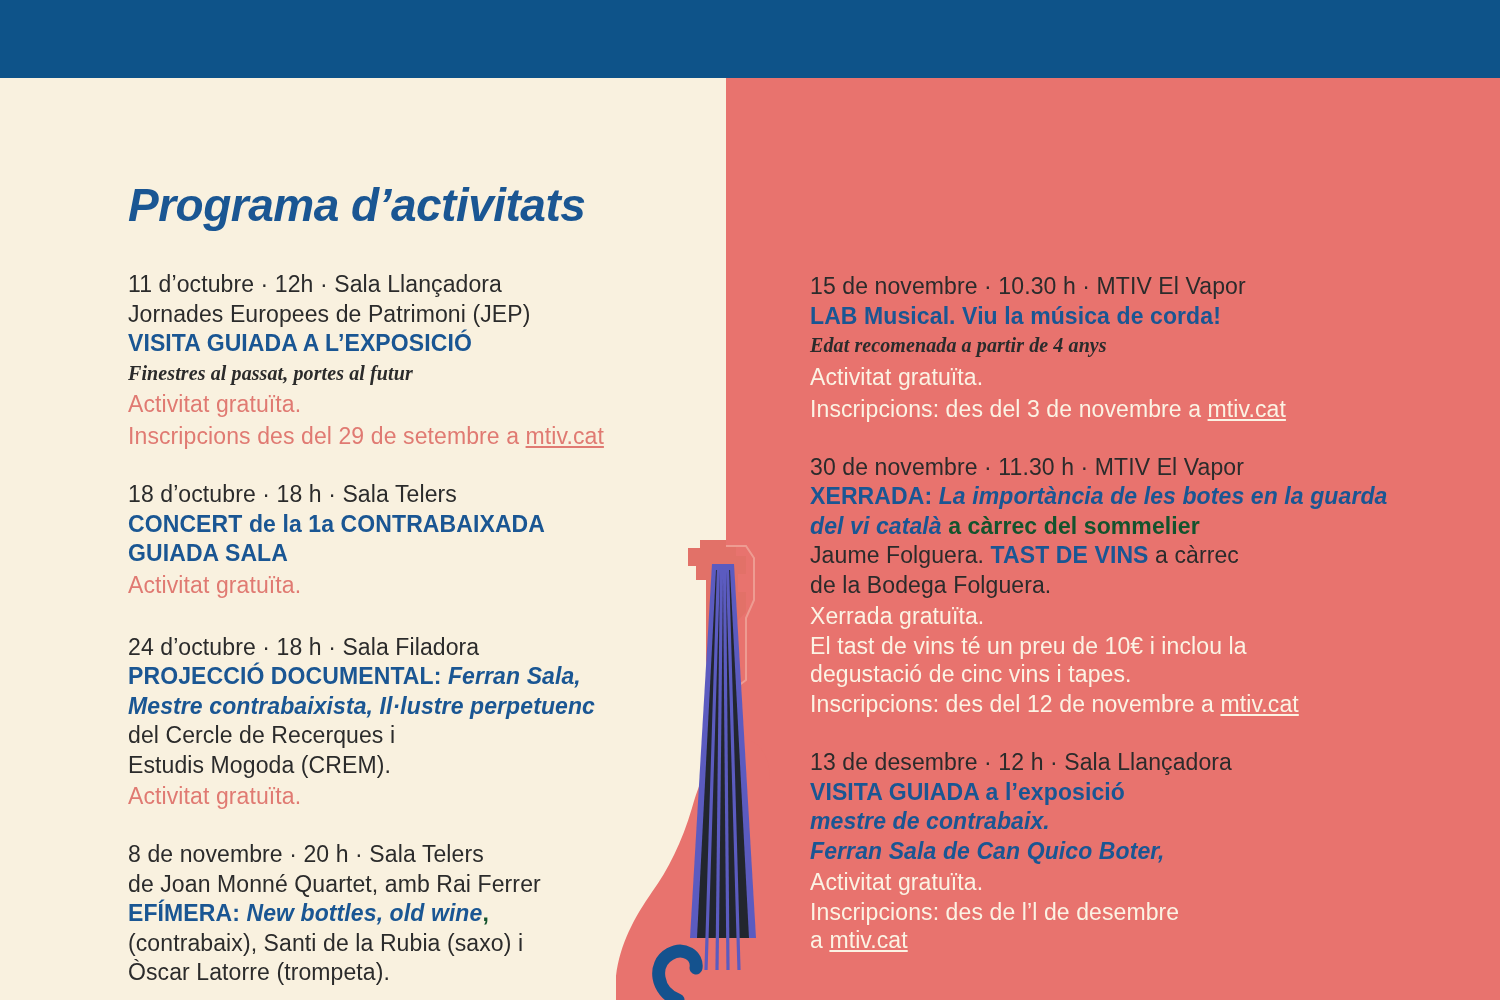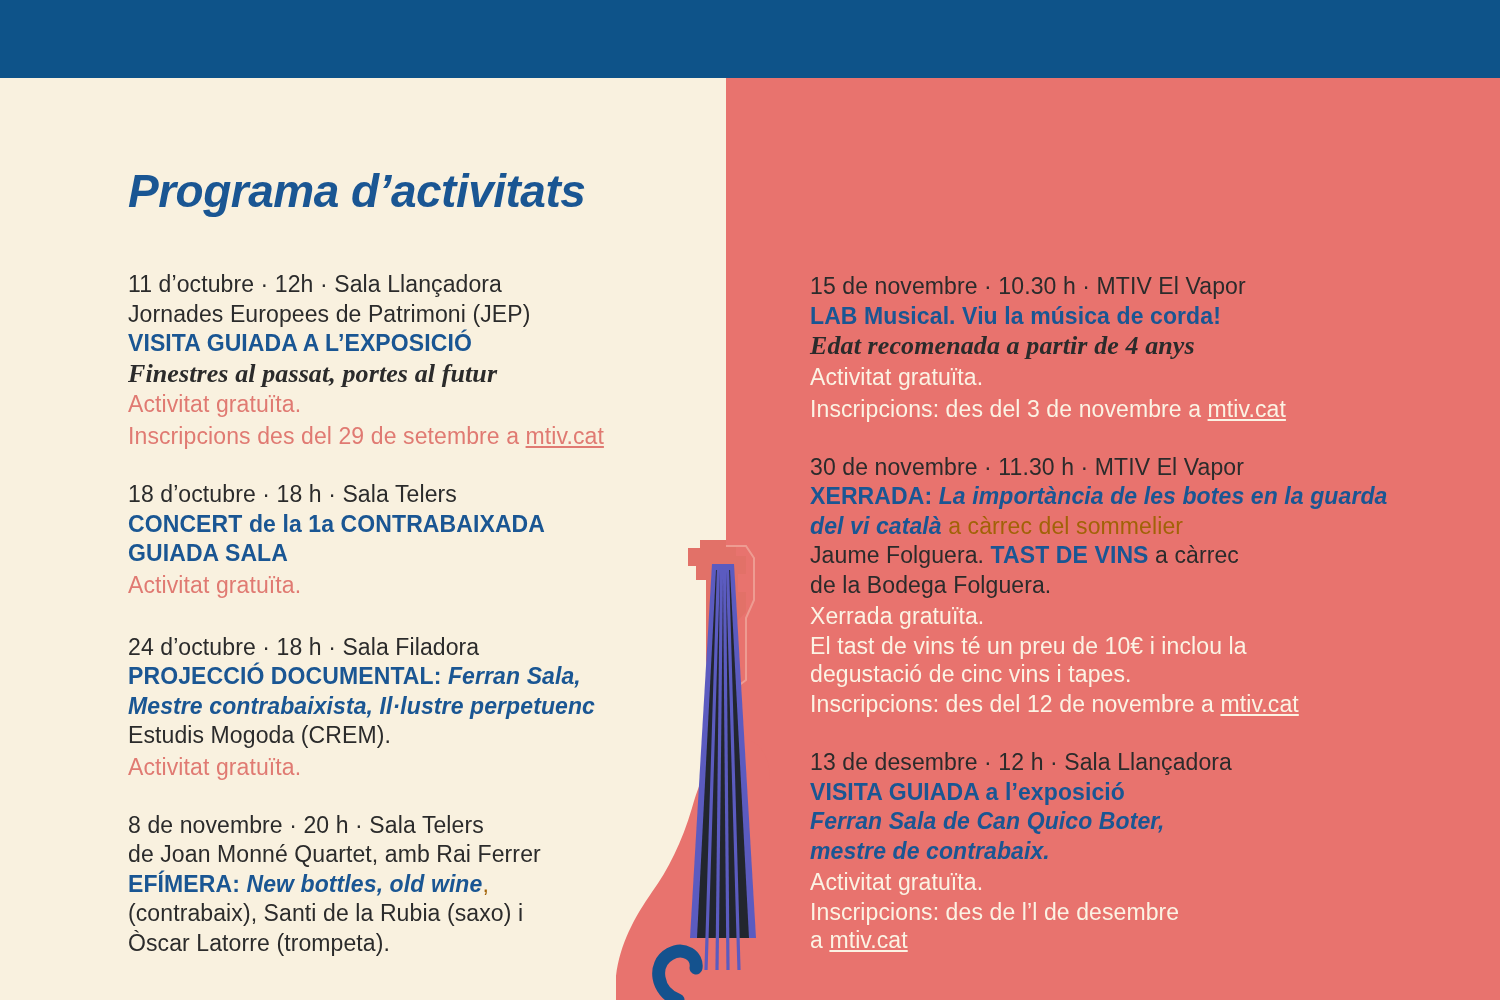--- a/index.html
+++ b/index.html
@@ -50,21 +50,21 @@
   .col {
     position: absolute;
     top: 0;
   }
   .col-left  { left: 128px; width: 560px; }
   .col-right { left: 810px; width: 620px; }
 
   .poster-title {
     position: absolute;
     left: 128px;
-    top: 164px;
+    top: 178px;
     font-size: 46px;
     font-weight: bold;
     font-style: italic;
     color: #1A5693;
     letter-spacing: -0.5px;
     white-space: nowrap;
   }
 
   .event { margin-bottom: 28px; }
 
@@ -76,29 +76,29 @@
   }
   .line.meta { color: #2B2B2B; }
   .line.head {
     color: #1A5693;
     font-weight: bold;
   }
   .line.head .ital {
     font-style: italic;
   }
   .line.head .plain {
-    color: #a16207;
-    font-weight: normal;
+    color: #14532d;
+    font-weight: bold;
     font-style: normal;
   }
   .line.subtitle {
     font-family: "Liberation Serif", serif;
     font-style: italic;
     font-weight: bold;
-    font-size: 26px;
+    font-size: 20px;
     color: #2B2B2B;
   }
   .line.note {
     color: #E07A72;
     line-height: 32px;
   }
   .line.note.tight { line-height: 28px; }
   .line.note a,
   .line.note .link {
     color: #E07A72;
@@ -169,20 +169,21 @@
       <div class="line meta">18 d’octubre · 18 h · Sala Telers</div>
       <div class="line head">CONCERT de la 1a CONTRABAIXADA</div>
       <div class="line head">GUIADA SALA</div>
       <div class="line note">Activitat gratuïta.</div>
     </div>
 
     <div class="event" style="margin-top:32px;">
       <div class="line meta">24 d’octubre · 18 h · Sala Filadora</div>
       <div class="line head"><span>PROJECCIÓ DOCUMENTAL:</span><span class="ital"> Ferran Sala,</span></div>
       <div class="line head"><span class="ital">Mestre contrabaixista, Il·lustre perpetuenc</span></div>
+      <div class="line meta">del Cercle de Recerques i</div>
       <div class="line meta">Estudis Mogoda (CREM).</div>
       <div class="line note">Activitat gratuïta.</div>
     </div>
 
     <div class="event" style="margin-top:24px;">
       <div class="line meta">8 de novembre · 20 h · Sala Telers</div>
       <div class="line meta">de Joan Monné Quartet, amb Rai Ferrer</div>
       <div class="line head"><span>EFÍMERA:</span><span class="ital"> New bottles, old wine</span><span class="plain">,</span></div>
       <div class="line meta">(contrabaix), Santi de la Rubia (saxo) i</div>
       <div class="line meta">Òscar Latorre (trompeta).</div>
@@ -208,21 +209,21 @@
       <div class="line meta">de la Bodega Folguera.</div>
       <div class="line note">Xerrada gratuïta.</div>
       <div class="line note tight">El tast de vins té un preu de 10€ i inclou la</div>
       <div class="line note tight">degustació de cinc vins i tapes.</div>
       <div class="line note"><span>Inscripcions: des del 12 de novembre a </span><span class="link">mtiv.cat</span></div>
     </div>
 
     <div class="event" style="margin-top:26px;">
       <div class="line meta">13 de desembre · 12 h · Sala Llançadora</div>
       <div class="line head"><span>VISITA GUIADA</span><span> a l’exposició</span></div>
+      <div class="line head"><span class="ital">mestre de contrabaix.</span></div>
       <div class="line head"><span class="ital">Ferran Sala de Can Quico Boter,</span></div>
-      <div class="line head"><span class="ital">mestre de contrabaix.</span></div>
       <div class="line note">Activitat gratuïta.</div>
       <div class="line note tight">Inscripcions: des de l’l de desembre</div>
       <div class="line note tight"><span>a </span><span class="link">mtiv.cat</span></div>
     </div>
   </div>
 
 </div>
 
 </body></html>

